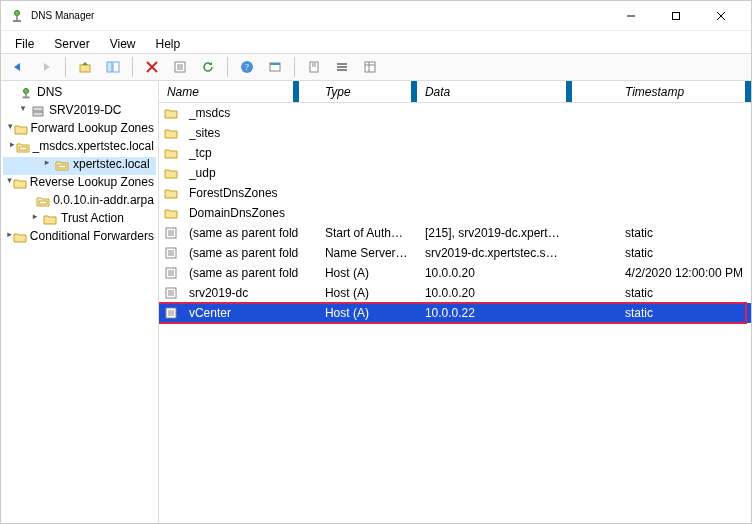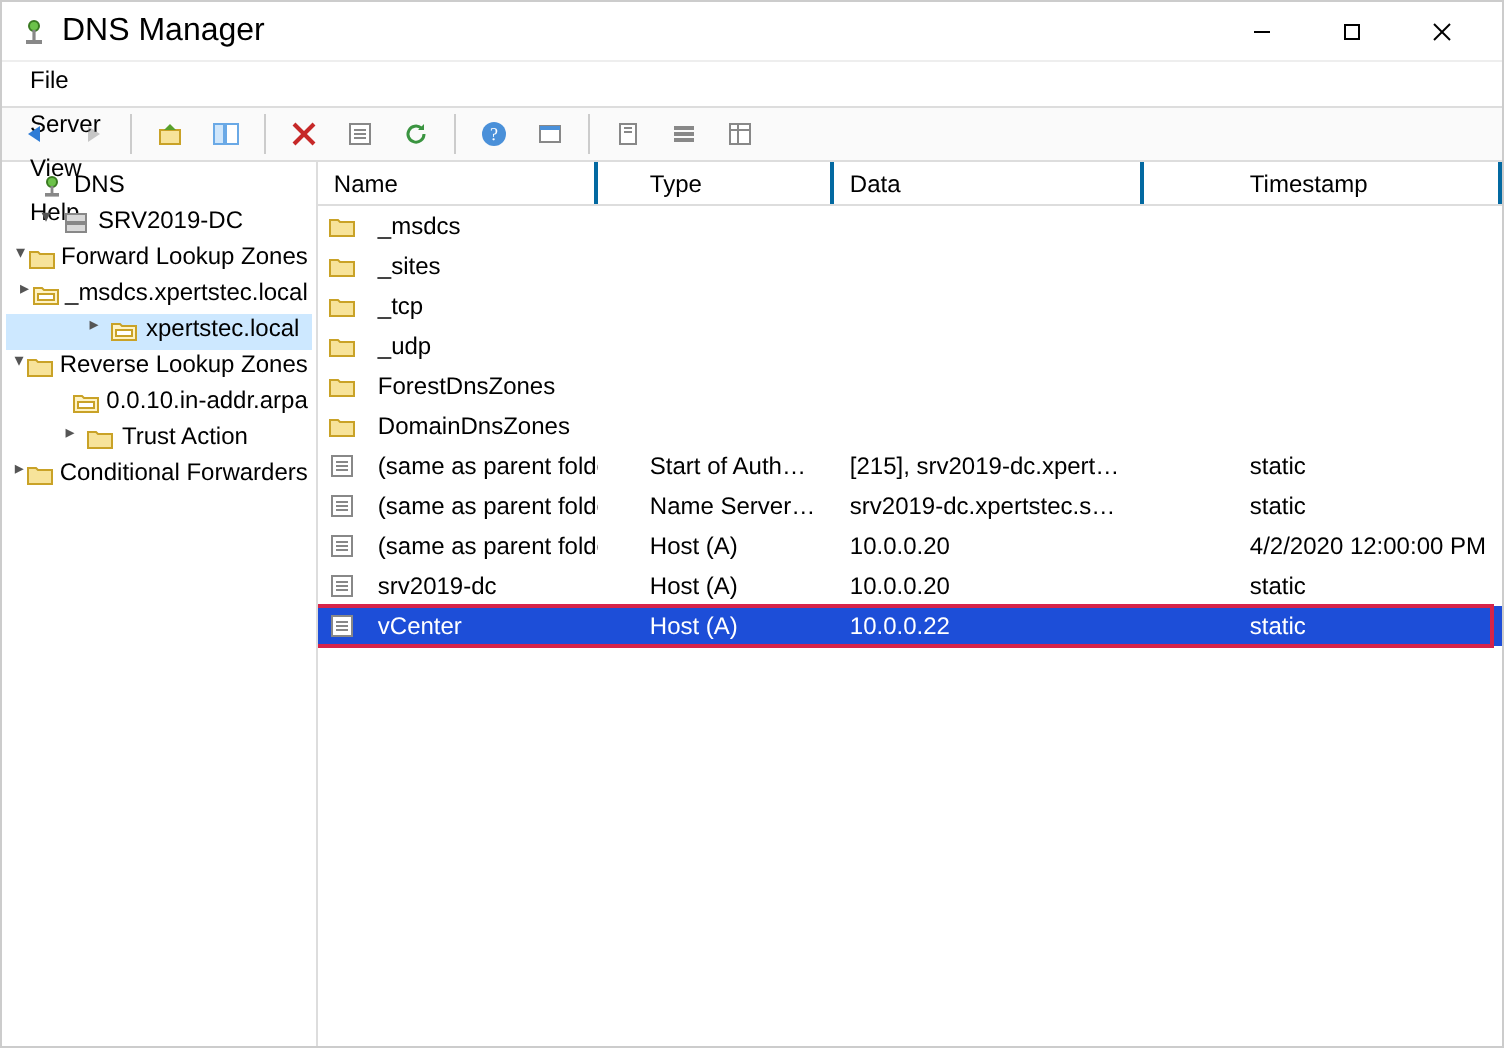--- a/index.html
+++ b/index.html
@@ -19,31 +19,30 @@
     height: 30px;
     display: flex;
     align-items: center;
     padding: 0 8px;
     border-bottom: 1px solid #eee;
   }
   .titlebar .app-icon {
     width: 16px; height: 16px; margin-right: 6px;
     display:flex;align-items:center;justify-content:center;
   }
-  .titlebar .title { flex: 1; font-size: 16px; }
+  .titlebar .title { flex: 1; font-size: 10px; }
   .win-controls { display:flex; align-items:center; gap: 0; }
   .win-btn { width: 45px; height: 28px; display:flex;align-items:center;justify-content:center;}
   
   .menubar {
     height: 22px;
     display: flex;
-    align-items: flex-start;
+    align-items: flex-end;
     padding: 0 6px;
     gap: 4px;
-    flex-direction: column;
   }
   .menubar .menu { padding: 2px 8px; }
   
   .toolbar {
     height: 28px;
     border-top: 1px solid #ddd;
     border-bottom: 1px solid #ddd;
     display: flex;
     align-items: center;
     padding: 0 6px;
@@ -85,25 +84,25 @@
   .list { flex:1; display:flex;flex-direction:column; }
   .list-header {
     display:flex;
     height: 22px;
     border-bottom: 1px solid #ddd;
     align-items:center;
     background:#fff;
   }
   .col-h {
     padding: 0 8px;
-    border-right: 2px solid #0369a1;
+    border-right: 6px solid #0369a1;
     height:100%;
     display:flex;align-items:center;
     font-weight: normal;
-    overflow:hidden;text-overflow:ellipsis;white-space:nowrap;
+    overflow:hidden;text-overflow:ellipsis;white-space:nowrap;font-style:italic;
   }
   .col-name { width: 140px; }
   .col-type { width: 100px; margin-left: 18px; }
   .col-data { width: 155px; }
   .col-ts   { flex:1;margin-left:45px; }
   .list-body { flex:1; overflow:auto; position:relative;}
   .row {
     display:flex; height:20px; align-items:center;
   }
   .row .cell {

